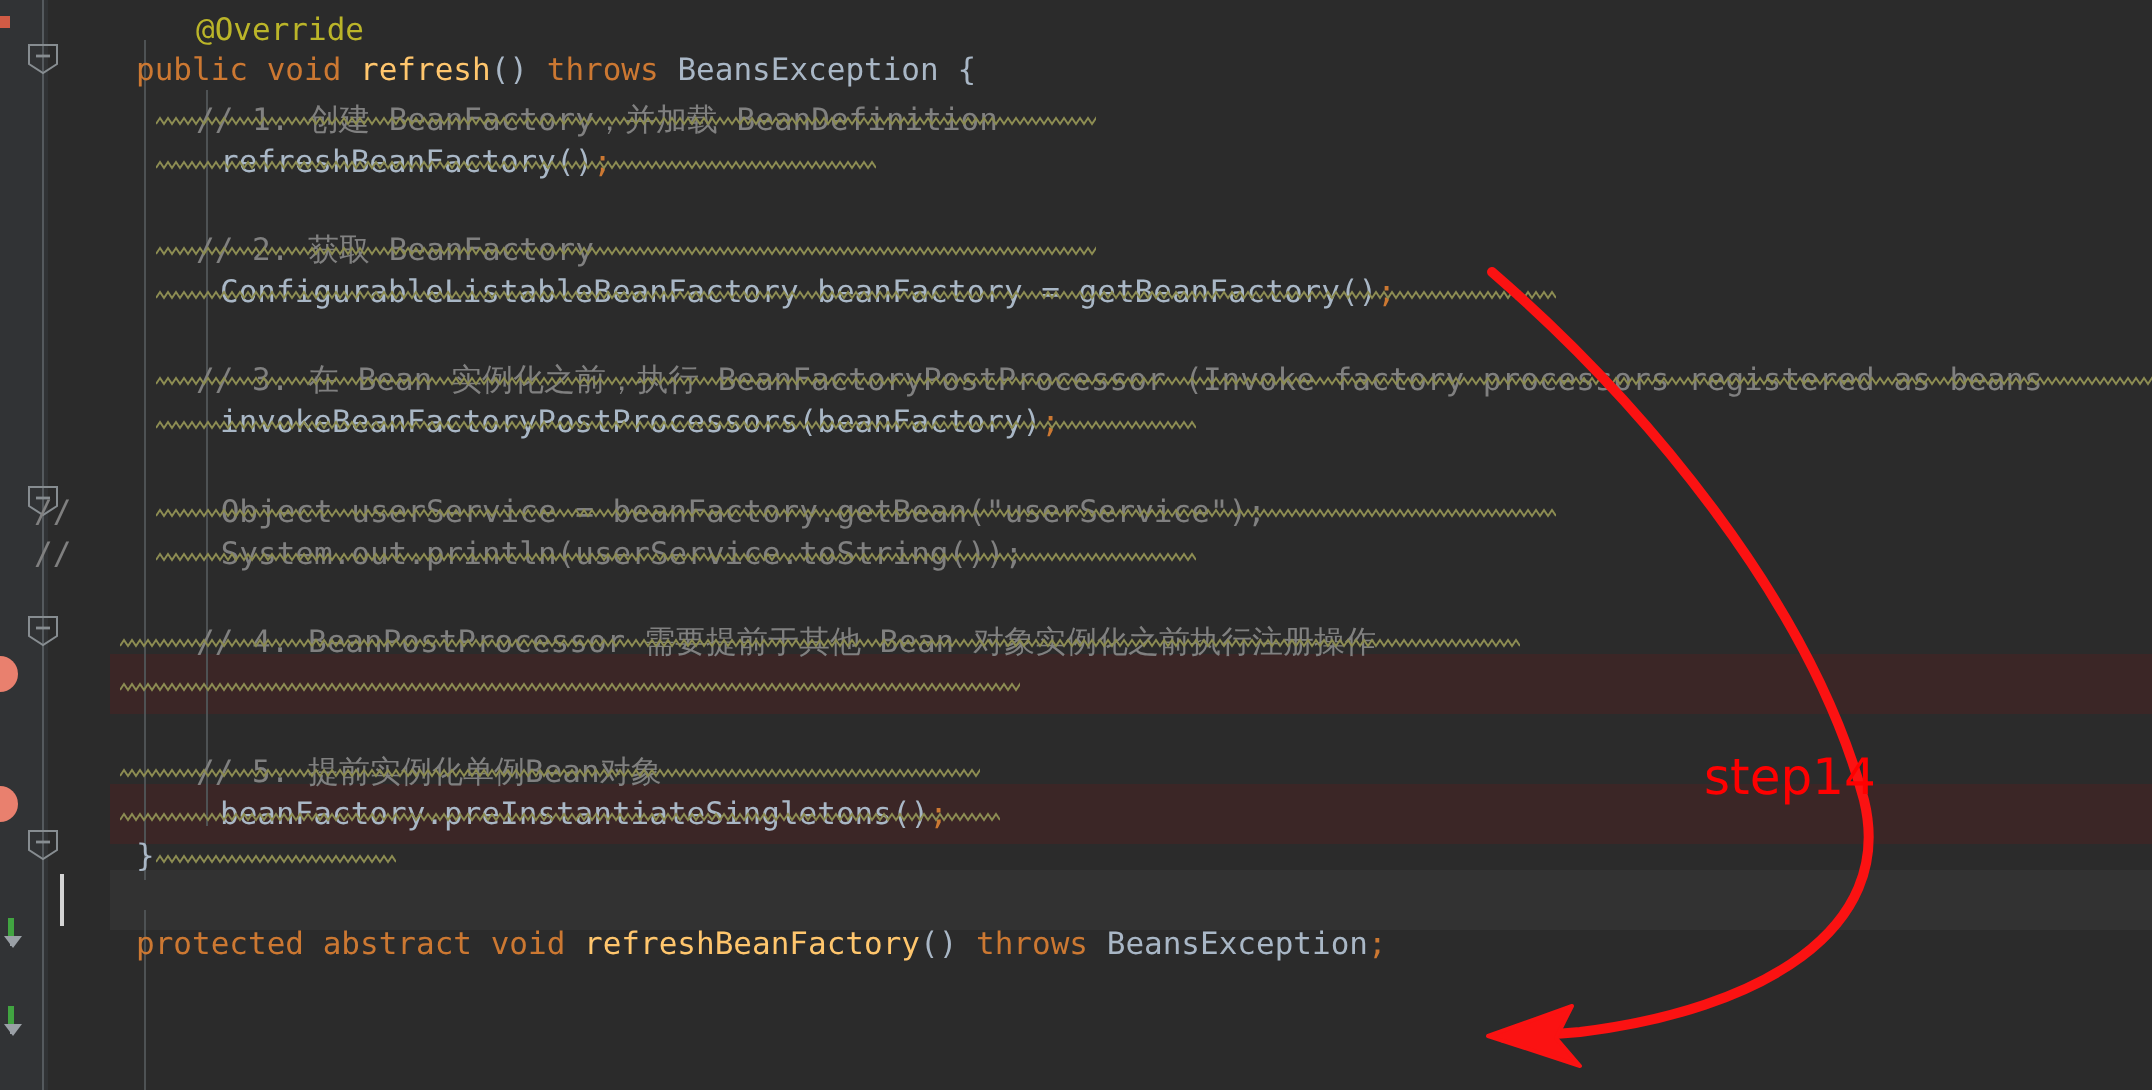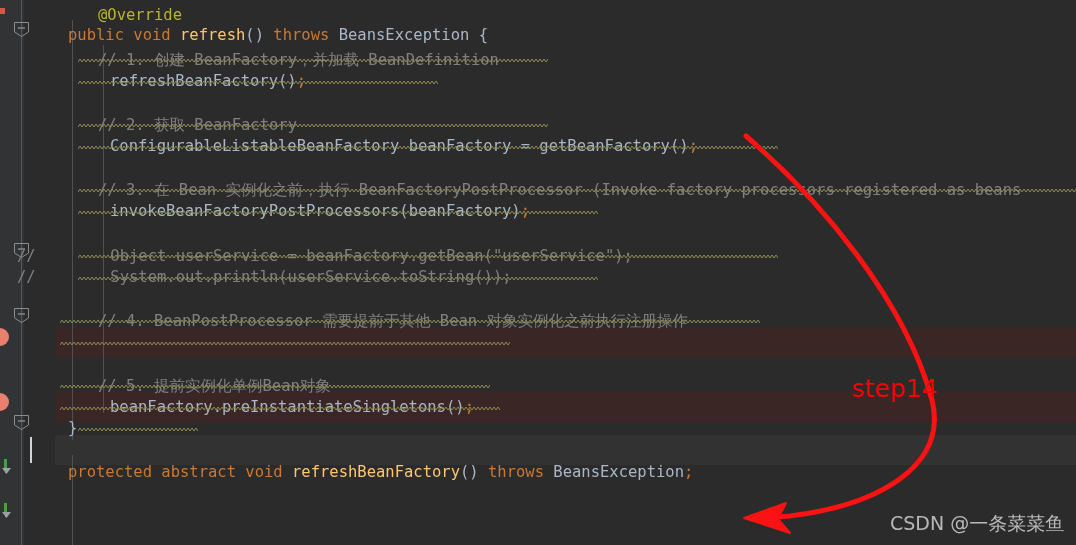--- a/index.html
+++ b/index.html
@@ -303,15 +303,14 @@
   <svg class="overlay" width="1076" height="545" viewBox="0 0 1076 545">
     <path d="M 746 136
              C 820 200, 905 300, 932 400
              C 948 465, 880 505, 790 516
              L 752 519" fill="none" stroke="#fb1212" stroke-width="5" stroke-linecap="round"></path>
     <path d="M 744 518 L 786 503 L 778 519 L 790 533 Z" fill="#fb1212" stroke="#fb1212" stroke-width="2" stroke-linejoin="round"></path>
   </svg>
 
   <div class="step-label" style="left:852px; top:374px;">step14</div>
 
-  <div class="watermark" style="left:890px; top:511px;">CSDN @一条菜菜鱼</div>
 
 </div>
 
 </body></html>

